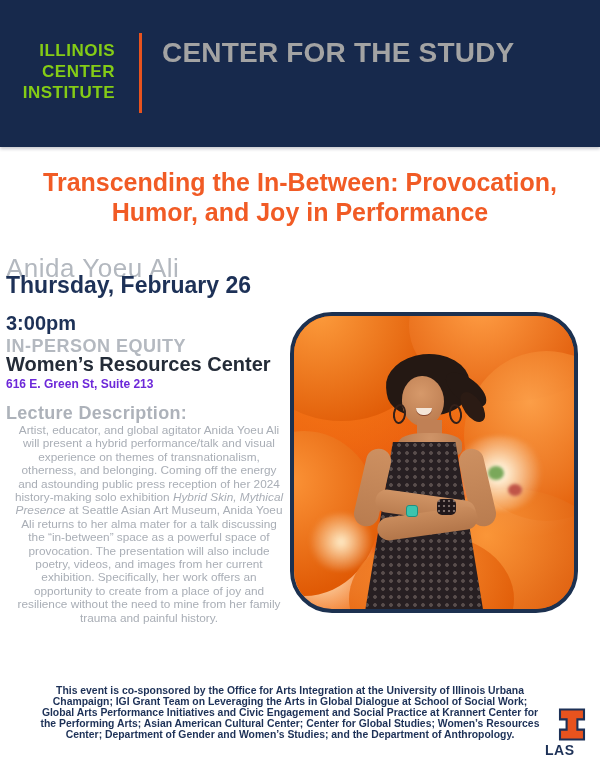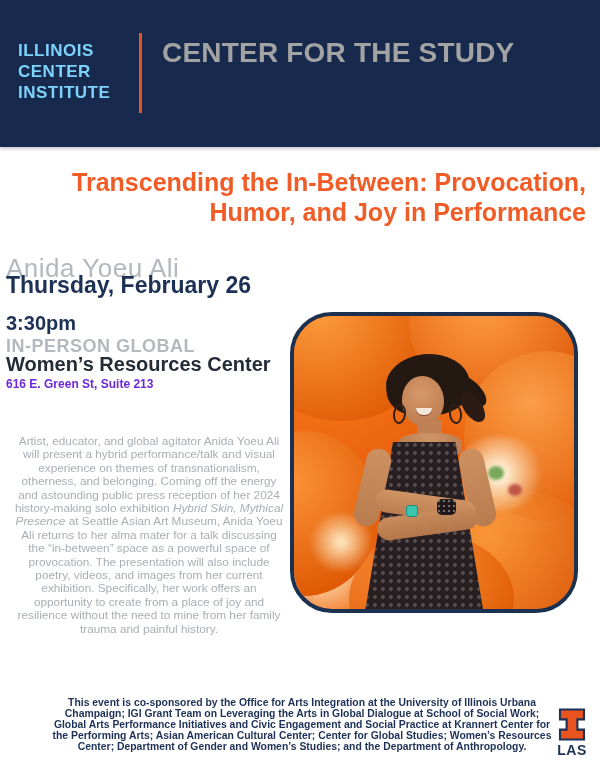--- a/index.html
+++ b/index.html
@@ -2,40 +2,40 @@
 <html><head>
 <meta charset="utf-8">
 <style>
   html,body{margin:0;padding:0;background:#ffffff;}
   .page{position:relative;width:600px;height:777px;background:#ffffff;overflow:hidden;
         font-family:"Liberation Sans","DejaVu Sans",sans-serif;}
 
   
   .header{position:absolute;left:0;top:0;width:600px;height:147px;background:#17294c;
           box-shadow:0 2px 3px rgba(40,40,60,.25);}
-  .igi-wordmark{position:absolute;left:18px;top:40px;width:97px;text-align:left;
-                color:#7dd3fc;font-weight:700;font-size:17px;line-height:21px;letter-spacing:.5px;}
+  .igi-wordmark{position:absolute;left:18px;top:40px;width:97px;text-align:right;
+                color:#84cc16;font-weight:700;font-size:17px;line-height:21px;letter-spacing:.5px;}
   .header-divider{position:absolute;left:139px;top:33px;width:3px;height:80px;background:#e8531e;}
   .center-name{position:absolute;left:162px;top:34px;margin:0;color:#a3a3a3;
                font-size:28px;font-weight:800;line-height:37px;letter-spacing:.2px;white-space:nowrap;}
 
   
-  .event-title{position:absolute;left:14px;top:167px;width:572px;margin:0;text-align:right;
+  .event-title{position:absolute;left:14px;top:167px;width:572px;margin:0;text-align:center;
                color:#f15b25;font-size:25px;line-height:30px;font-weight:700;}
 
   
   .col{position:absolute;left:6px;width:284px;text-align:left;margin:0;}
   .speaker{top:253px;color:#b3b8bf;font-size:26px;font-weight:500;letter-spacing:.5px;}
   .date{top:272px;color:#1d3157;font-size:23px;font-weight:700;}
   .time{top:312px;color:#1d3157;font-size:20px;font-weight:700;}
   .format{top:336px;color:#b4b9c0;font-size:18px;font-weight:600;letter-spacing:.5px;}
   .venue{top:353px;color:#242c38;font-size:20px;font-weight:700;}
   .address{top:377px;color:#6d28d9;font-size:12px;font-weight:700;}
   .lecture-label{top:403px;color:#adb2ba;font-size:18px;font-weight:600;letter-spacing:.3px;}
-  .description{position:absolute;left:14px;top:435px;width:270px;margin:0;text-align:center;
+  .description{position:absolute;left:14px;top:424px;width:270px;margin:0;text-align:center;
                color:#a9aeb6;font-size:11.8px;line-height:13.4px;font-weight:500;}
   .description .italic{font-style:italic;}
 
   
   .photo{position:absolute;left:290px;top:312px;width:288px;height:301px;box-sizing:border-box;
          border:4px solid #1c3150;border-radius:42px;overflow:hidden;
          background:
            radial-gradient(95px 80px at 10% 88%, #ffe9c4 0%, rgba(255,233,196,0) 65%),
            radial-gradient(120px 95px at 82% 58%, #fff1d8 0%, rgba(255,241,216,0) 55%),
            radial-gradient(60px 45px at 52% 10%, #ffd9a0 0%, rgba(255,217,160,0) 70%),
@@ -75,24 +75,24 @@
   .arm{border-radius:18px;background:linear-gradient(#cd9061,#b97c4f);}
   .arm-l{left:23.5%;top:45%;width:9%;height:27%;transform:rotate(13deg);}
   .arm-r{left:61%;top:45%;width:9%;height:27%;transform:rotate(-13deg);}
   .forearm1{left:29%;top:61%;width:36%;height:8%;border-radius:16px;background:linear-gradient(#d09465,#ba7d50);transform:rotate(8deg);}
   .forearm2{left:29.5%;top:67%;width:36%;height:8%;border-radius:16px;background:linear-gradient(#c98c5d,#b3764a);transform:rotate(-8deg);}
   .bracelet{left:51%;top:62.5%;width:19px;height:16px;background:#20171a;border-radius:5px;
             background-image:radial-gradient(circle at 2px 2px,rgba(210,190,180,.5) 1px,transparent 1.6px);background-size:5px 5px;}
   .ring{left:40%;top:64.5%;width:10px;height:10px;background:#3bc4ae;border:1.5px solid #1f8f80;border-radius:3px;}
 
   
-  .sponsors{position:absolute;left:32px;top:681px;width:508px;margin:16px;text-align:center;
+  .sponsors{position:absolute;left:32px;top:681px;width:508px;margin:4px;text-align:center;
             color:#1d3157;font-size:10.4px;line-height:11px;font-weight:700;}
   .block-i{position:absolute;left:557px;top:708px;width:30px;height:33px;}
-  .las{position:absolute;left:545px;top:742px;width:54px;margin:0;text-align:center;
+  .las{position:absolute;left:545px;top:742px;width:54px;margin:0;text-align:left;
        color:#1d3157;font-size:14px;font-weight:700;letter-spacing:.5px;}
 </style>
 </head>
 <body>
 
 <div class="page">
 
   <div class="header">
     <div class="igi-wordmark">
       <div>ILLINOIS</div>
@@ -102,24 +102,25 @@
     <div class="header-divider"></div>
     <h1 class="center-name">
       <span>CENTER FOR THE STUDY</span><br>
     </h1>
   </div>
 
   <h2 class="event-title">Transcending the In-Between: Provocation, Humor, and Joy in Performance</h2>
 
   <p class="col speaker">Anida Yoeu Ali</p>
   <p class="col date">Thursday, February 26</p>
-  <p class="col time">3:30pm</p>
-  <p class="col format">IN-PERSON GLOBAL</p>
+  <p class="col time">3:00pm</p>
+  <p class="col format">IN-PERSON EQUITY</p>
   <p class="col venue">Women’s Resources Center</p>
   <p class="col address">616 E. Green St, Suite 213</p>
+  <p class="col lecture-label">Lecture Description:</p>
   <p class="description"><span>Artist, educator, and global agitator Anida Yoeu Ali will present a hybrid performance/talk and visual experience on themes of transnationalism, otherness, and belonging. Coming off the energy and astounding public press reception of her 2024 history-making solo exhibition </span><span class="italic">Hybrid Skin, Mythical Presence</span><span> at Seattle Asian Art Museum, Anida Yoeu Ali returns to her alma mater for a talk discussing the “in-between” space as a powerful space of provocation. The presentation will also include poetry, videos, and images from her current exhibition. Specifically, her work offers an opportunity to create from a place of joy and resilience without the need to mine from her family trauma and painful history.</span></p>
 
   <div class="photo">
     <div class="tube t1"></div>
     <div class="tube t2"></div>
     <div class="tube t3"></div>
     <div class="tube t4"></div>
     <div class="tube t5"></div>
     <div class="tube t6"></div>
     <div class="glow g1"></div>

